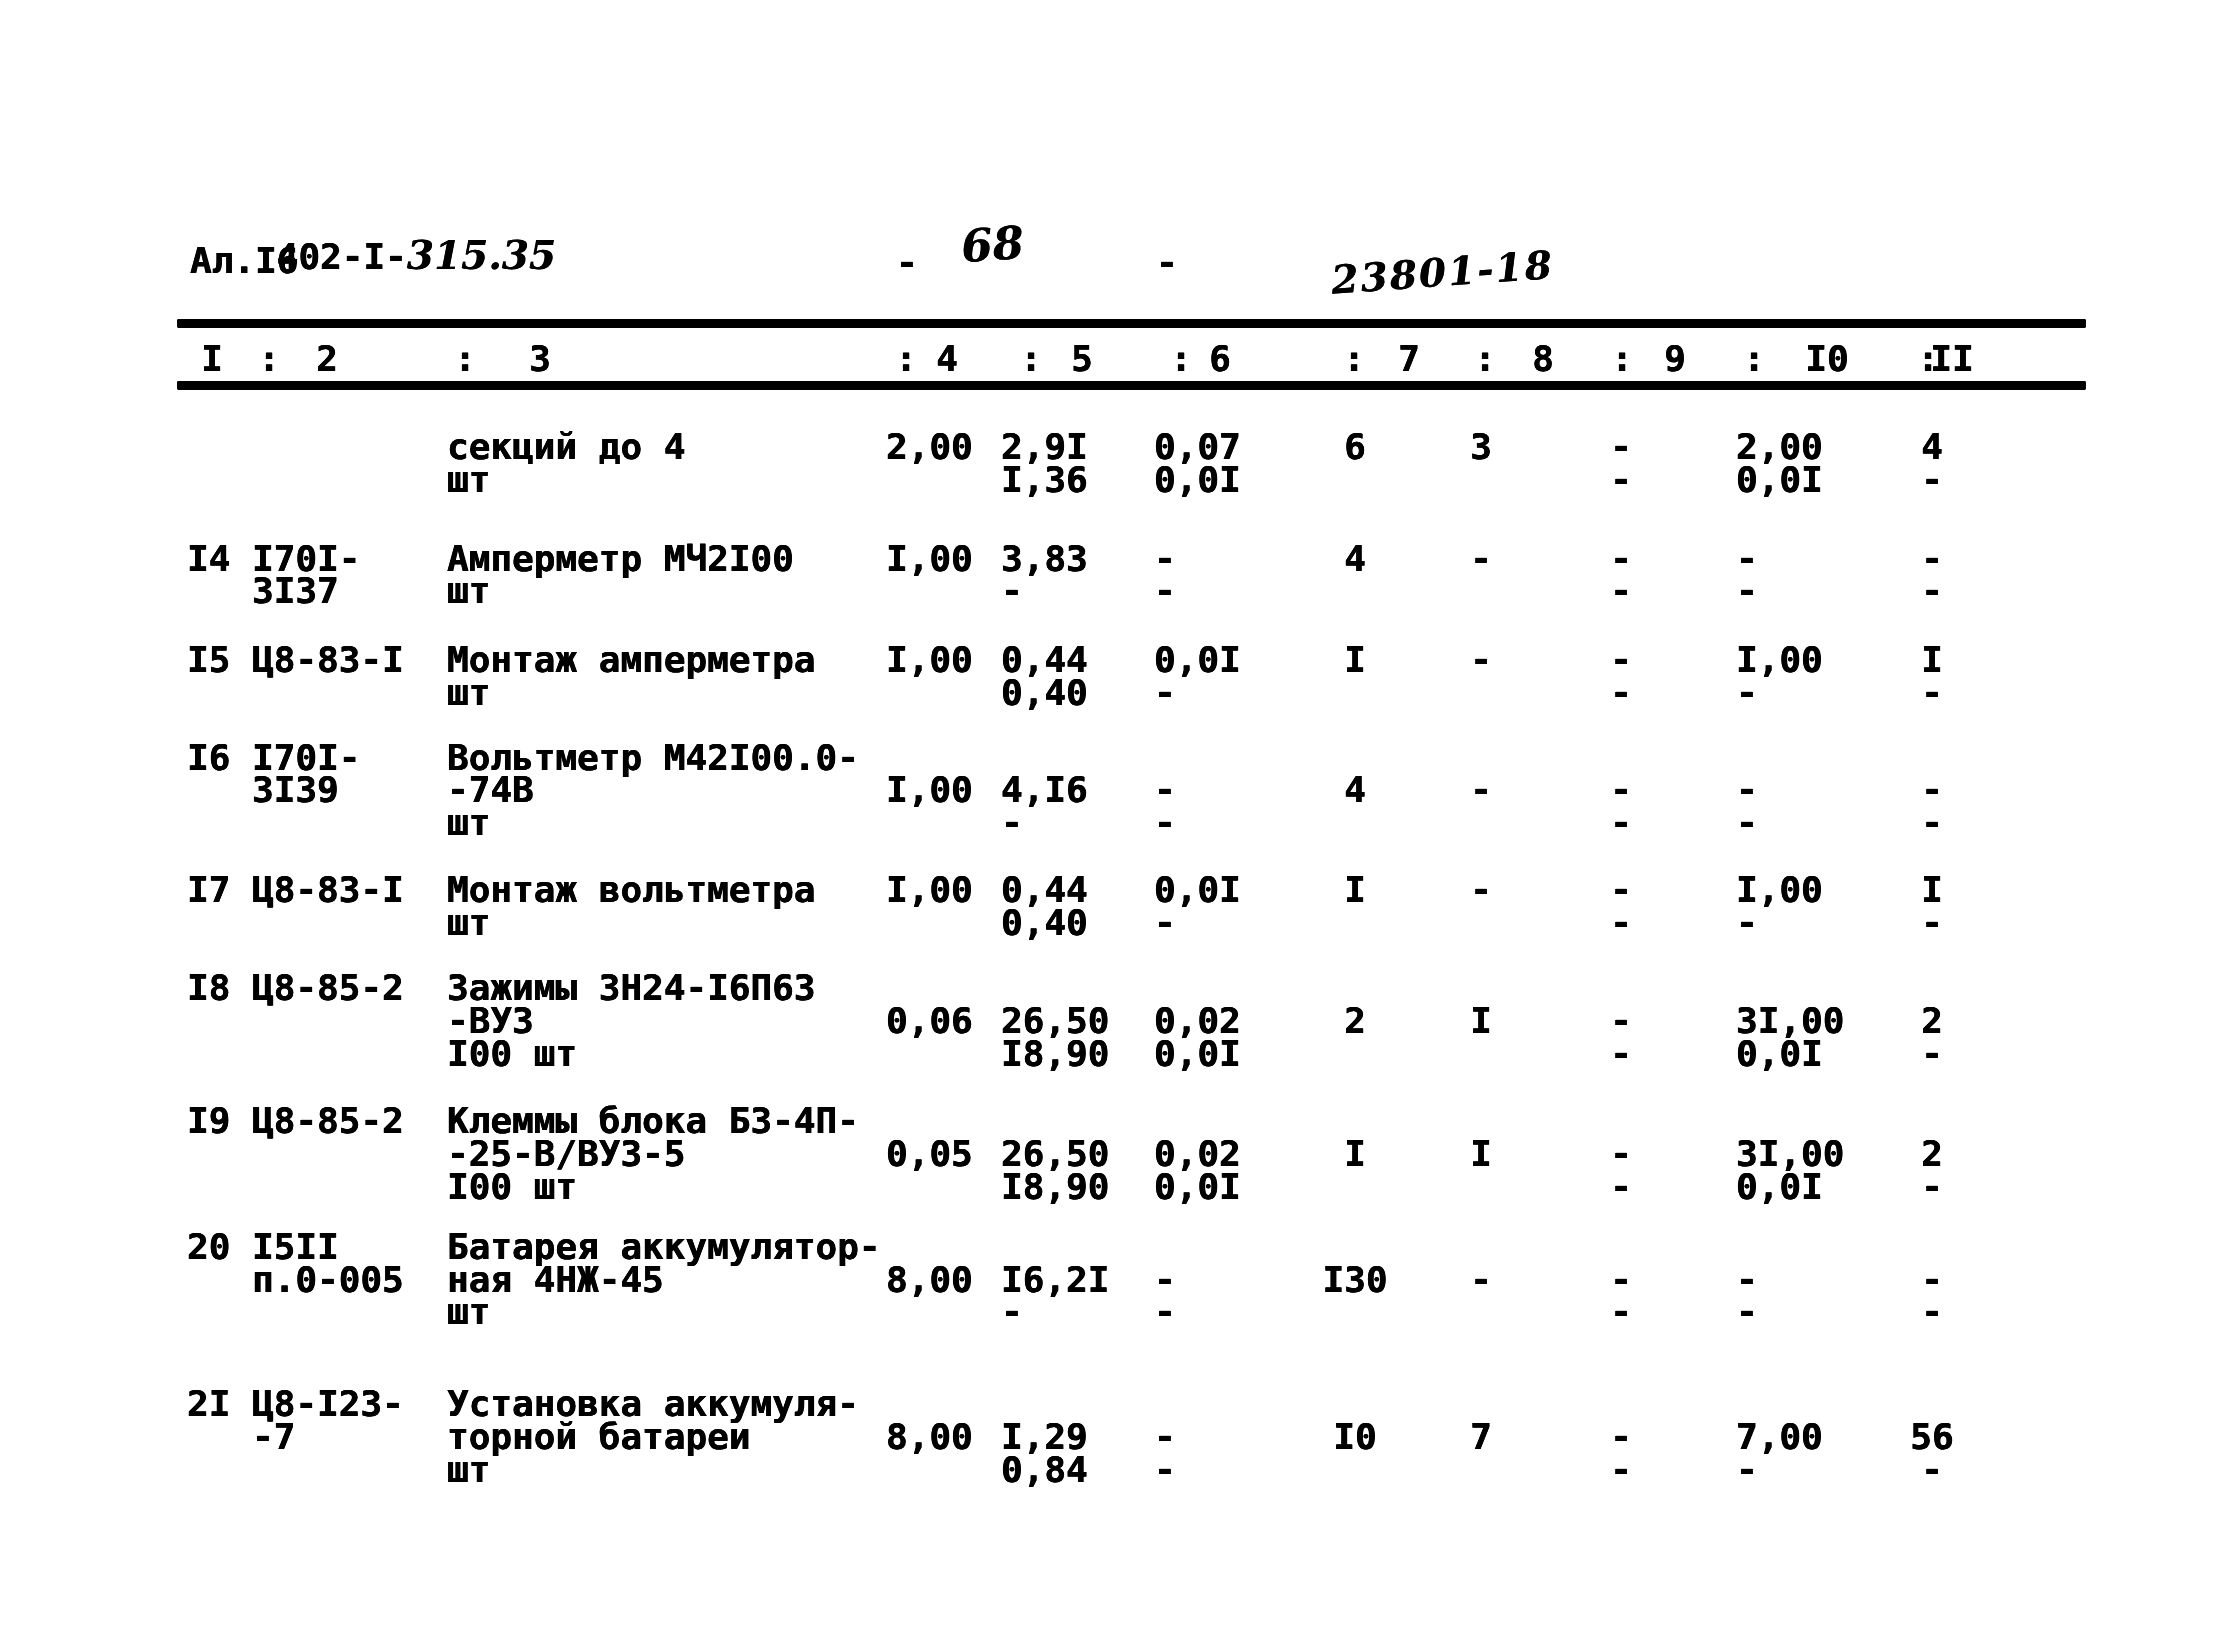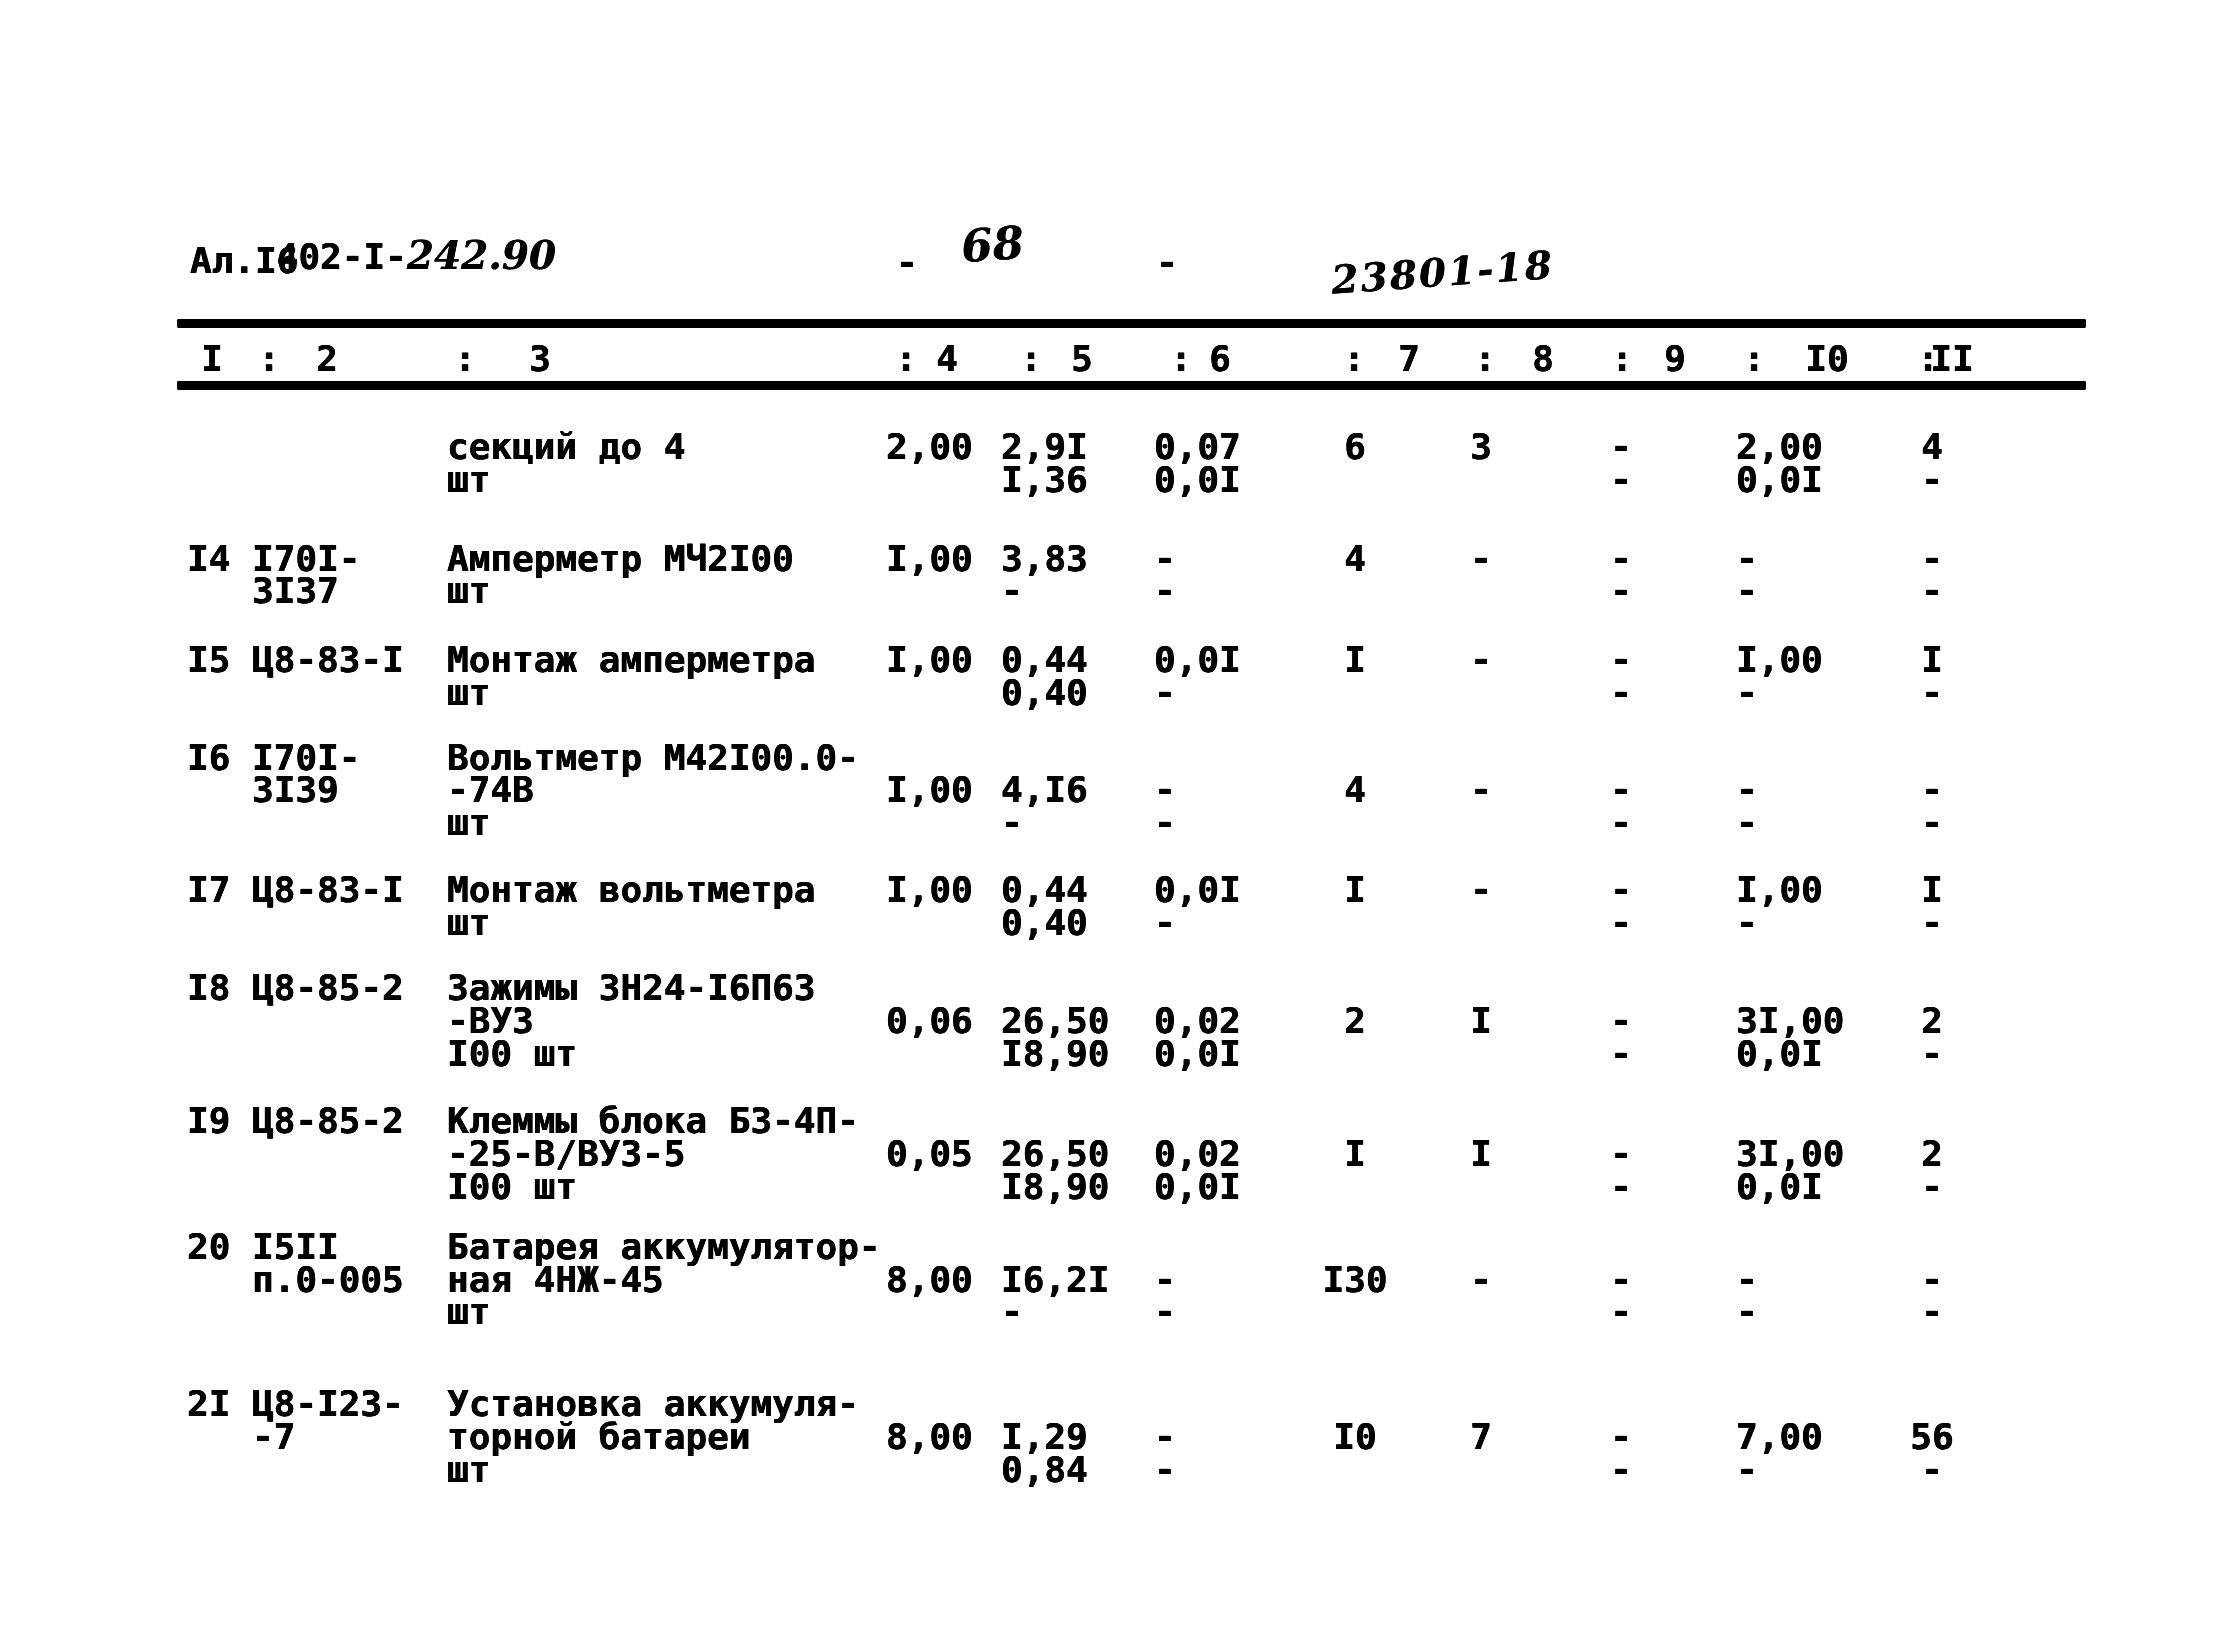--- a/index.html
+++ b/index.html
@@ -38,21 +38,21 @@
   .ctr{transform:translateX(-50%);}
   .hlabel{position:absolute;top:0;transform:translateX(-50%);}
   .hcolon{position:absolute;top:0;transform:translateX(-50%);}
 </style>
 </head>
 <body>
 
 <div class="page">
 
   <div class="abs typed hdr-typed" style="left:190px;top:206px;">
-    <span>402-I-</span><span class="hand" style="font-size:39px;">242.90</span>
+    <span>402-I-</span><span class="hand" style="font-size:39px;">315.35</span>
   </div>
   <div class="abs typed hdr-typed" style="left:190px;top:244px;">Ал.I6</div>
 
   <span class="abs typed" style="left:896px;top:246px;">-</span>
   <span class="abs hand" style="left:961px;top:218px;font-size:45px;transform:rotate(-4deg);">68</span>
   <span class="abs typed" style="left:1156px;top:246px;">-</span>
 
   <span class="abs hand" style="left:1331px;top:249px;font-size:39px;letter-spacing:2.1px;transform:rotate(-4deg);">23801-18</span>
 
   <div class="rule" style="top:319px;"></div>

